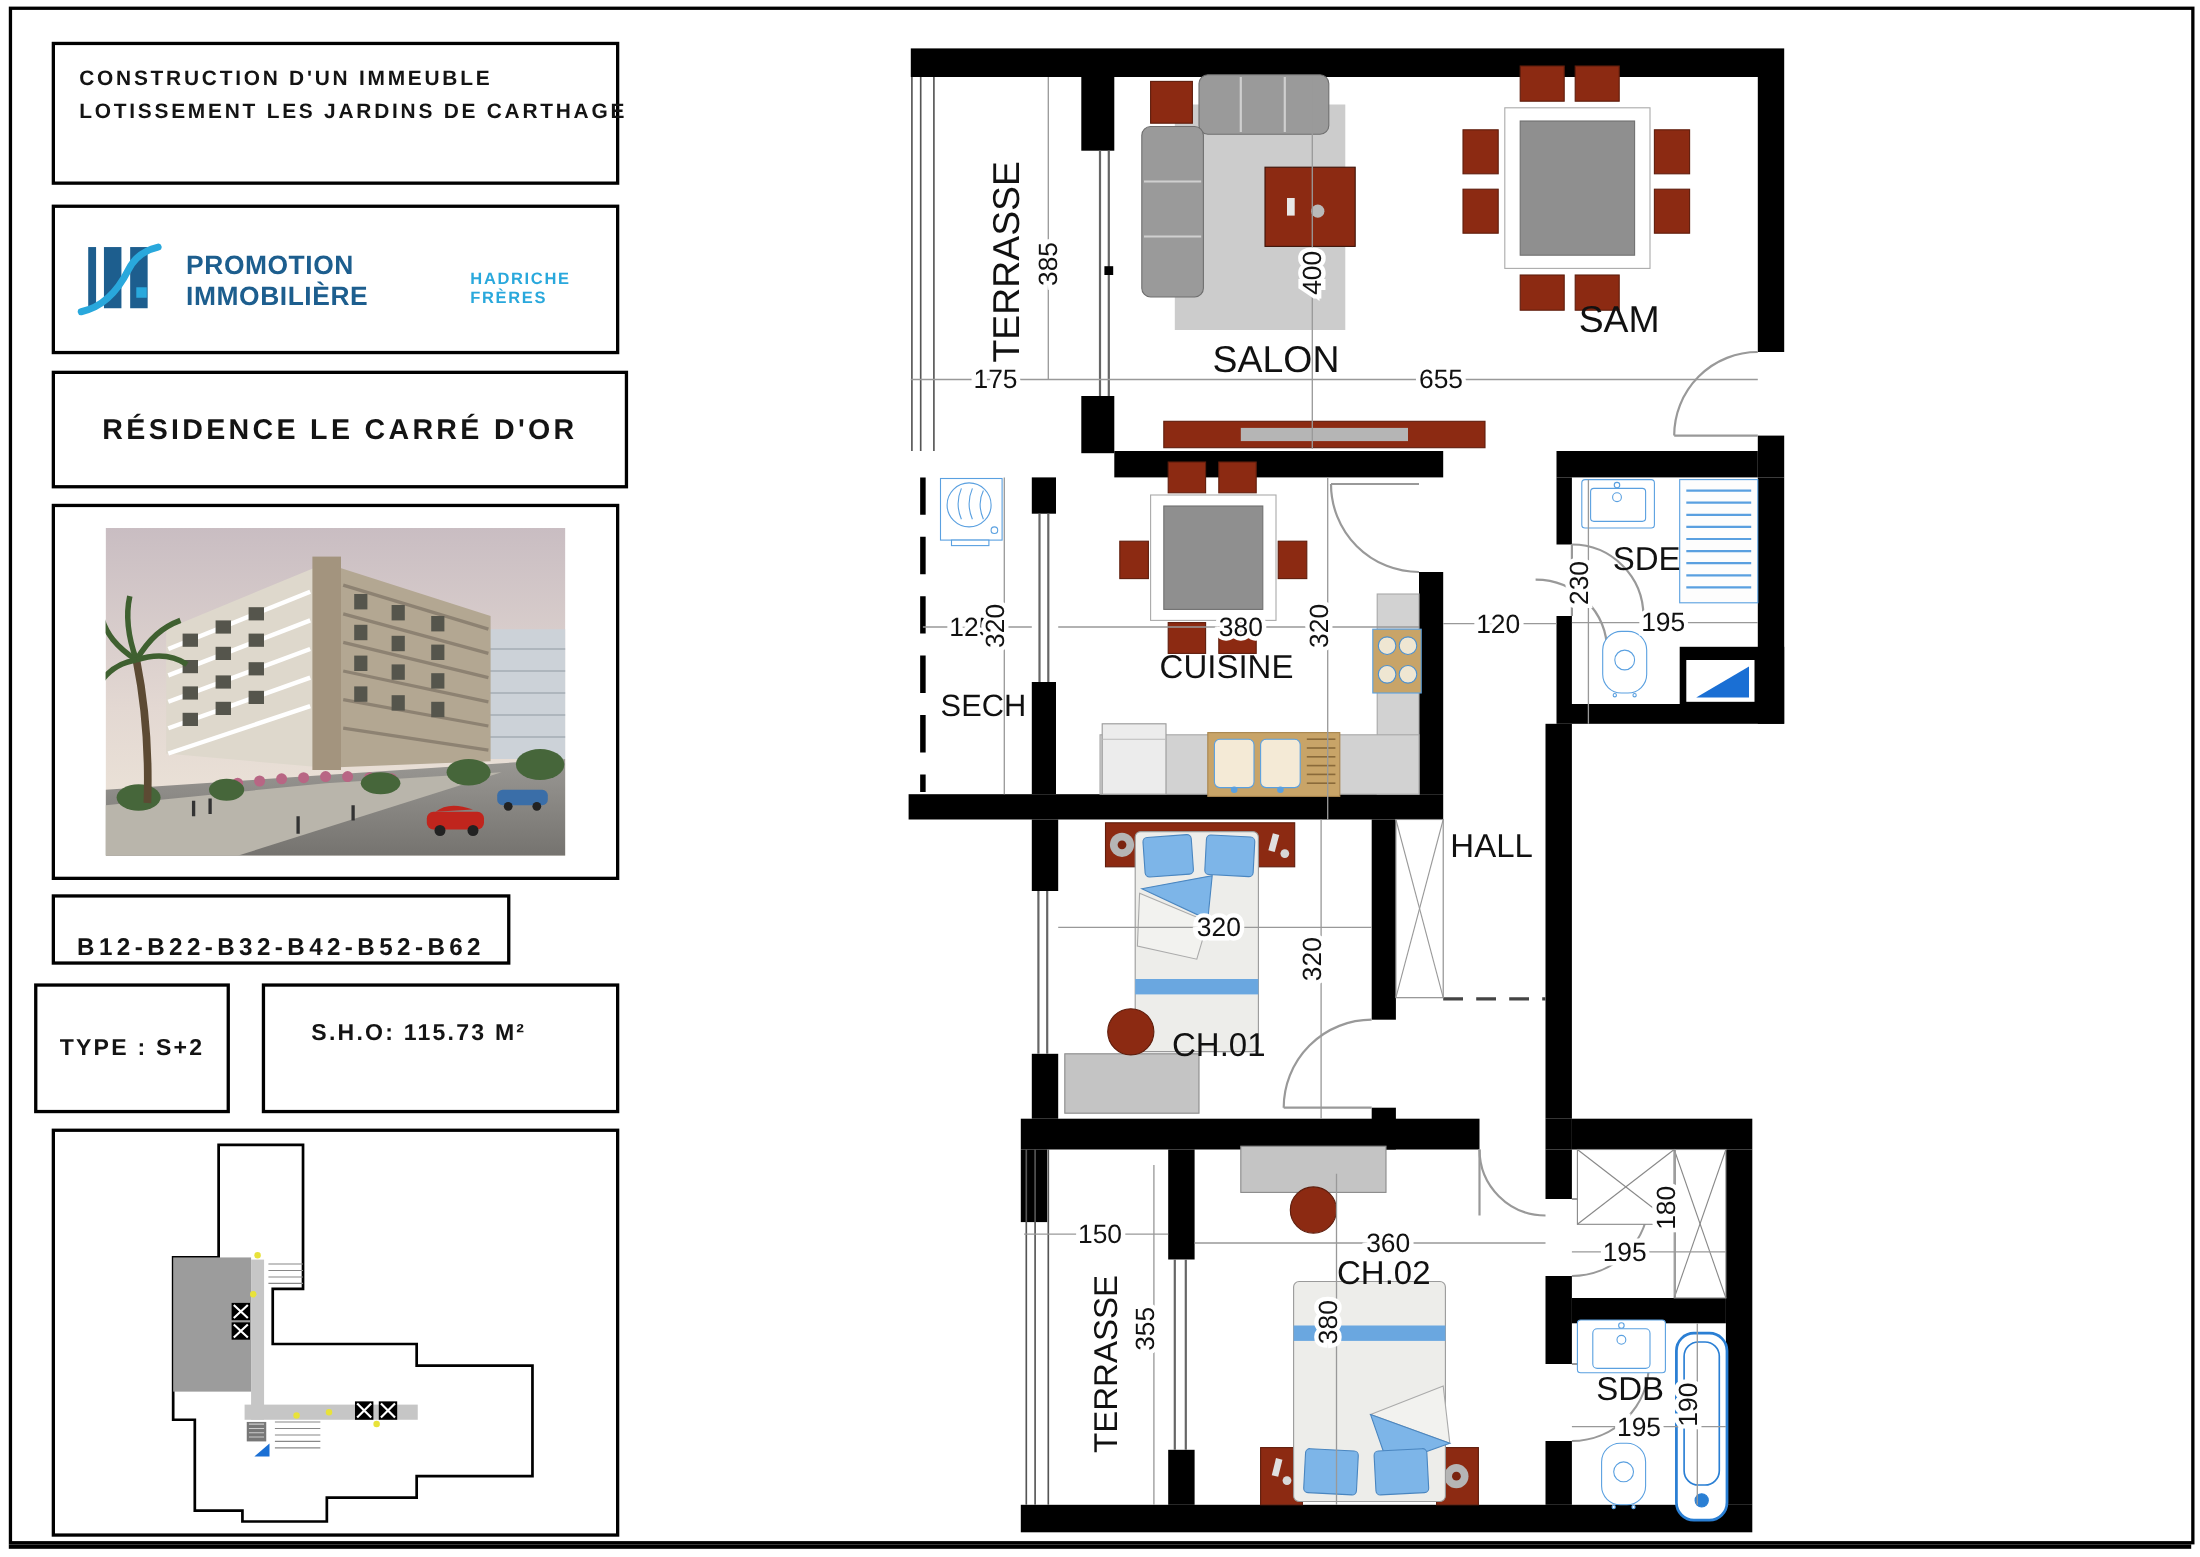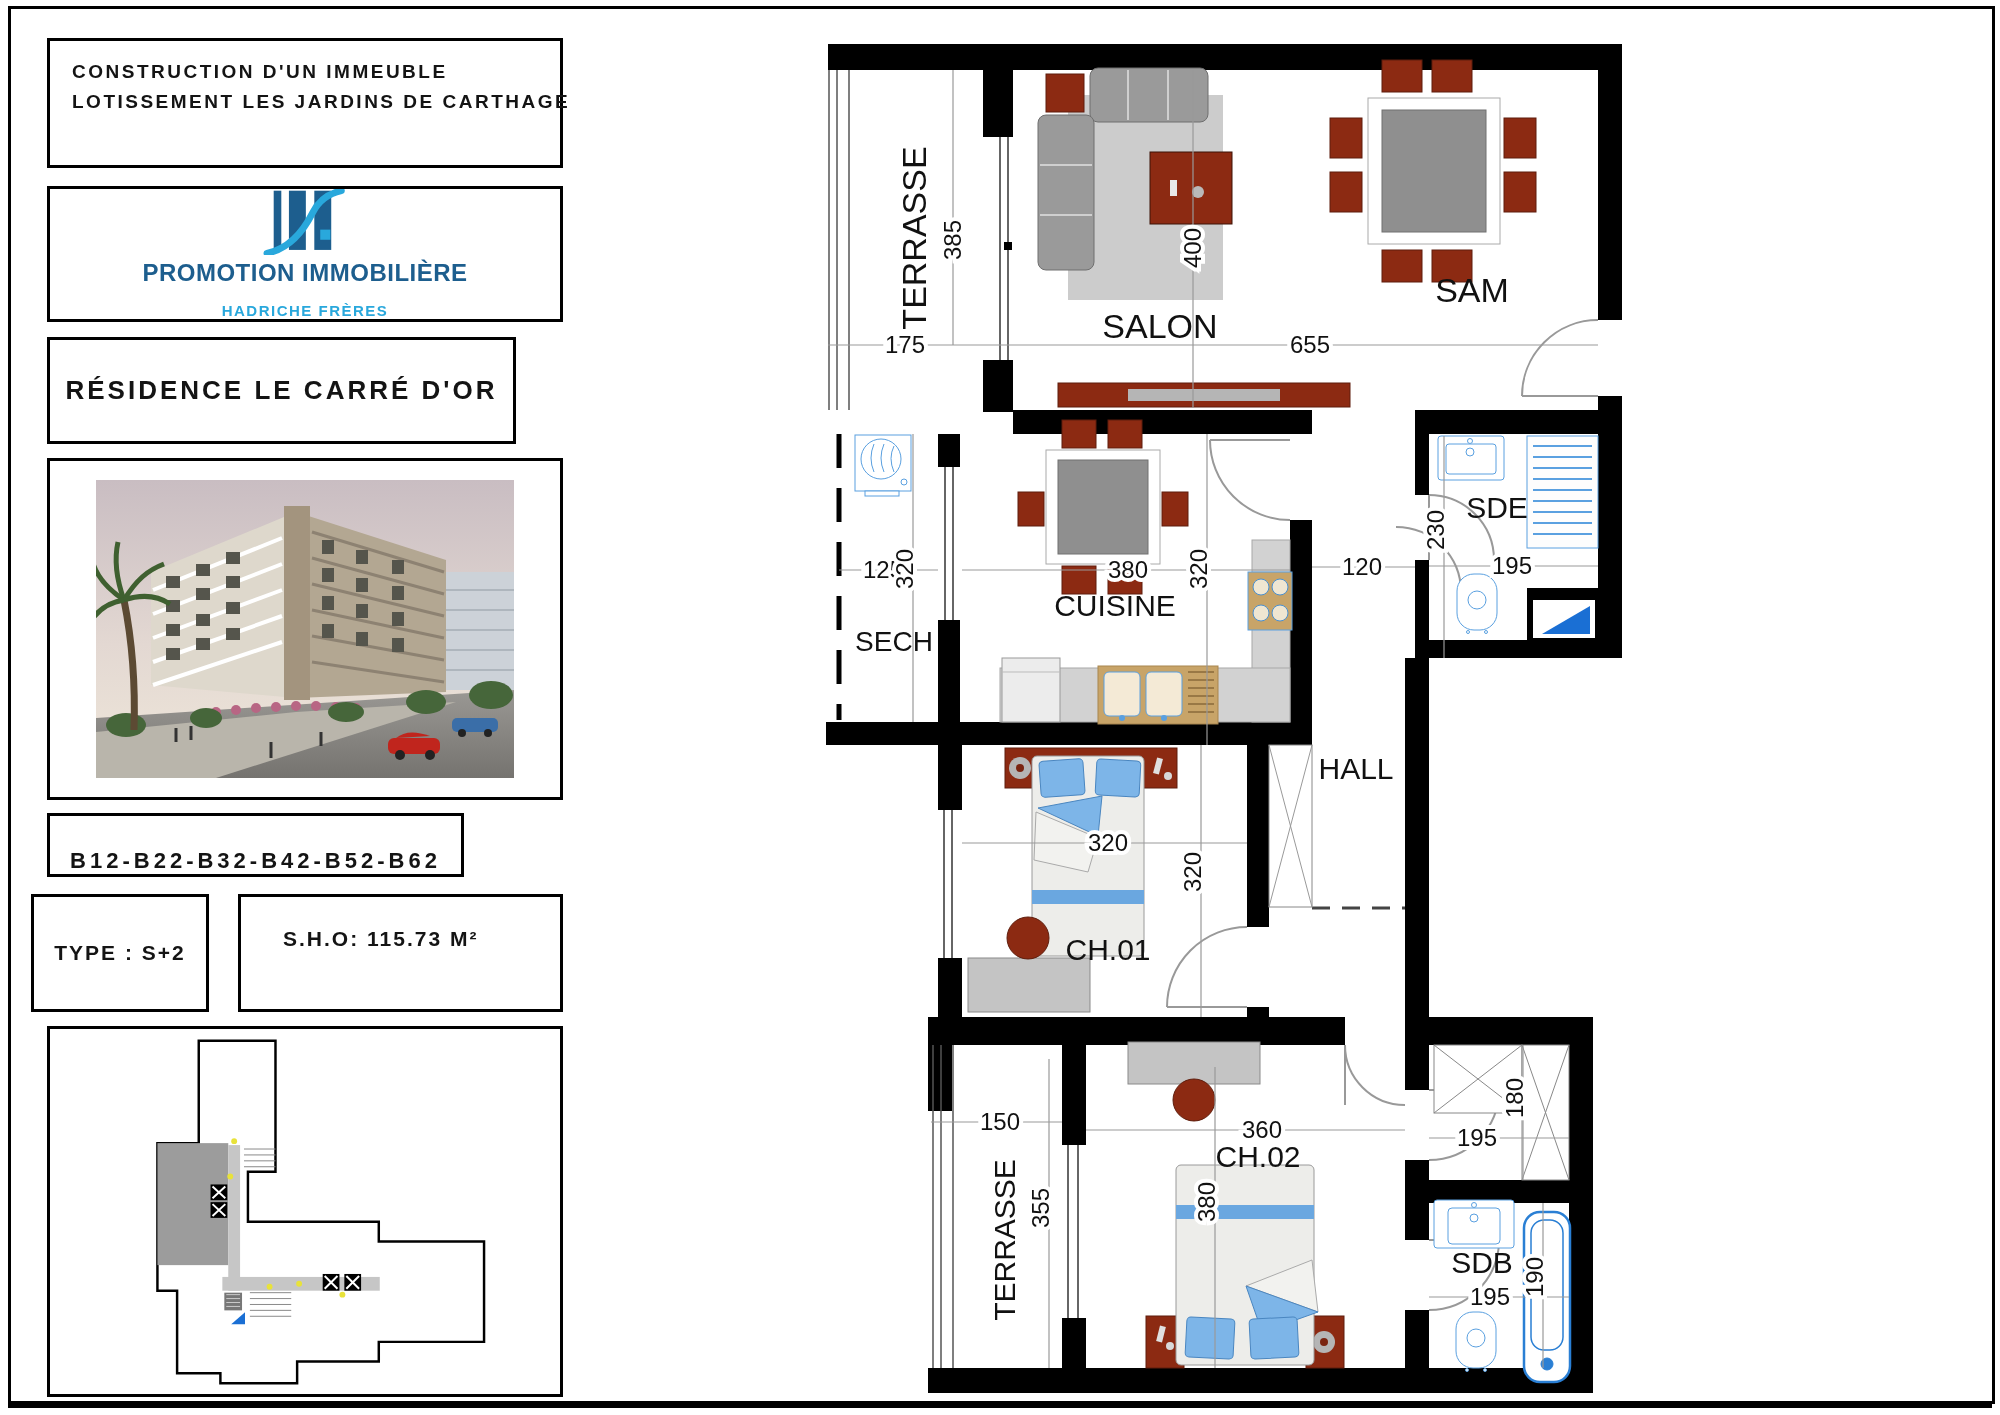--- a/index.html
+++ b/index.html
@@ -3,31 +3,31 @@
 <meta charset="utf-8">
 <style>
   html,body{margin:0;padding:0;background:#ffffff;}
   body{width:2000px;height:1415px;position:relative;font-family:"Liberation Sans",sans-serif;overflow:hidden;}
   .sheet{position:absolute;left:8px;top:6px;width:1981px;height:1392px;border:3px solid #000;background:#fff;}
   .botline{position:absolute;left:8px;top:1404px;width:1984px;height:4px;background:#000;}
   .box{position:absolute;border:3px solid #000;background:#fff;box-sizing:border-box;}
   .b1{left:47px;top:38px;width:516px;height:130px;padding:16px 4px 0 22px;}
   .b1 div{font-weight:bold;font-size:19px;letter-spacing:2.5px;color:#141414;line-height:1.6;white-space:nowrap;}
   .b2{left:47px;top:186px;width:516px;height:136px;}
-  .b3{left:47px;top:337px;width:469px;height:107px;display:flex;align-items:center;justify-content:center;}
+  .b3{left:47px;top:337px;width:524px;height:107px;display:flex;align-items:center;justify-content:center;}
   .b3 div{font-weight:bold;font-size:26px;letter-spacing:3px;color:#141414;}
   .b4{left:47px;top:458px;width:516px;height:342px;display:flex;align-items:center;justify-content:center;}
   .b5{left:47px;top:813px;width:417px;height:64px;display:flex;align-items:flex-end;justify-content:center;}
   .b5 div{font-weight:bold;font-size:22px;letter-spacing:4px;color:#141414;}
   .b6{left:31px;top:894px;width:178px;height:118px;display:flex;align-items:center;justify-content:center;}
   .b6 div{font-weight:bold;font-size:21px;letter-spacing:2px;color:#141414;}
   .b7{left:238px;top:894px;width:325px;height:118px;padding:20px 15px 0 42px;}
   .b7 div{font-weight:bold;font-size:21px;letter-spacing:2px;color:#141414;line-height:2.1;}
   .b8{left:47px;top:1026px;width:516px;height:371px;}
-  .logo-wrap{width:100%;height:100%;display:flex;flex-direction:column;align-items:center;justify-content:center;}
+  .logo-wrap{width:100%;height:100%;display:flex;align-items:center;justify-content:center;}
   .logo-company{font-size:24px;font-weight:bold;letter-spacing:.5px;margin-top:4px;}
   .logo-sub{font-size:15px;font-weight:bold;letter-spacing:1.5px;margin-top:15px;}
   svg{display:block;}
   .planlabel{font-family:"Liberation Sans",sans-serif;fill:#111;}
   .dimtxt{font-family:"Liberation Sans",sans-serif;fill:#111;paint-order:stroke;stroke:#ffffff;stroke-width:8px;}
 </style>
 </head>
 <body>
 
 <div class="sheet"></div>

